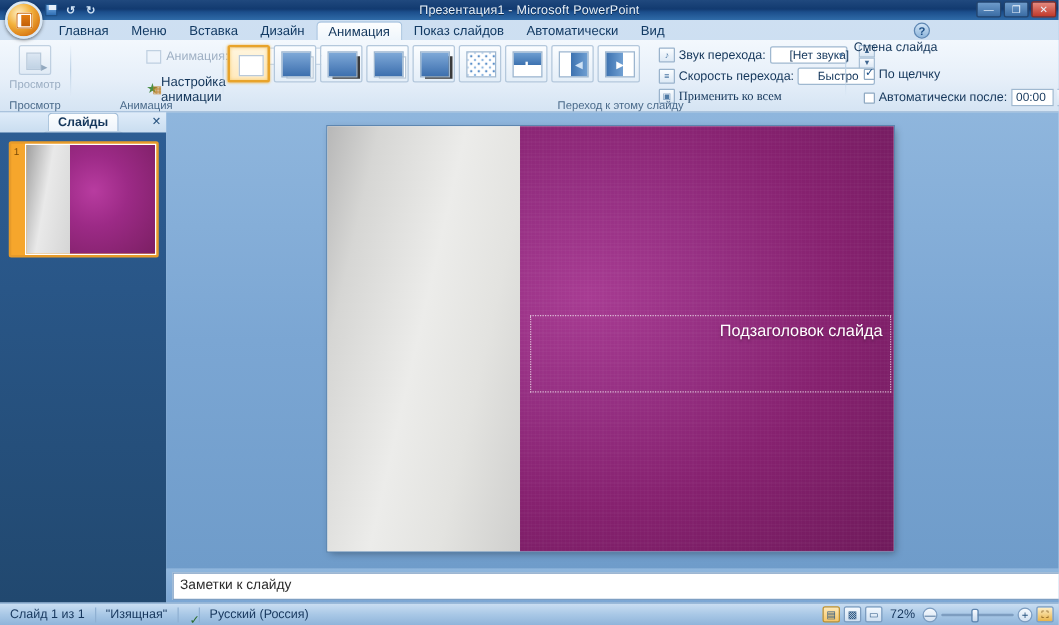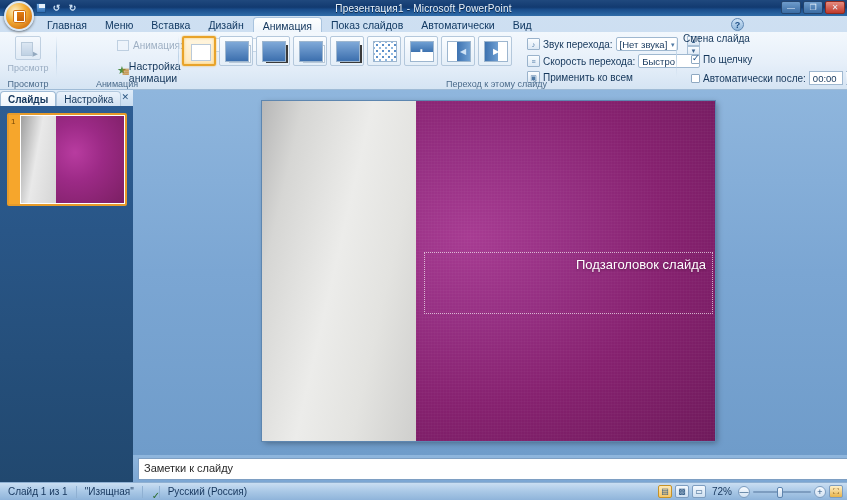--- a/index.html
+++ b/index.html
@@ -125,36 +125,36 @@
   .gscroll { position:absolute; left:508px; top:4px; width:13px; }
   .gsb { width:13px; height:10px; border:1px solid #a9c0d6; background:linear-gradient(180deg,#fafcff,#dae7f4);
       font-size:6px; line-height:9px; text-align:center; color:#3f6690; }
 
   
   .trow { position:absolute; display:flex; align-items:center; gap:3px; font-size:10px;
       color:#14365a; white-space:nowrap; }
   .tic { width:13px; height:12px; border:1px solid #9ab3cc; background:linear-gradient(180deg,#fafdff,#dde9f5);
       border-radius:1px; font-size:7px; text-align:center; line-height:11px; color:#4f7aa5; }
   .combo { width:62px; height:14px; border:1px solid #9fb8d0; background:#fff; border-radius:2px;
-      font-size:9.5px; color:#15375c; padding-left:3px; line-height:13px; position:relative; }
+      font-size:9.5px; color:#15375c; padding-left:15px; line-height:13px; position:relative; }
   .combo:after { content:"▾"; position:absolute; right:2px; top:0; font-size:7px; color:#4f7aa5; }
   .chk { width:9px; height:9px; border:1px solid #8fa9c2; background:#fff; display:inline-block;
       position:relative; border-radius:1px; }
   .chk.on:after { content:"✓"; position:absolute; left:0px; top:-3px; font-size:9px; color:#1d4f86; }
   .spin { width:34px; height:14px; border:1px solid #9fb8d0; background:#fff; font-size:9.5px;
       color:#15375c; text-align:left; padding-left:3px; line-height:13px; }
   .spinb { width:10px; height:14px; border:1px solid #9fb8d0; border-left:none;
       background:linear-gradient(180deg,#fafcff,#dae7f4); font-size:6px; text-align:center;
       line-height:6px; color:#3f6690; }
 
   
   .leftpane { position:absolute; left:0; top:90px; width:133px; height:392px;
       background:linear-gradient(180deg,#c2d8ee,#b4cde7); }
   .lp-tabs { position:absolute; left:0; top:0; width:133px; height:16px;
-      background:linear-gradient(180deg,#dfecf9,#c9ddf0); display:flex; align-items:center; }
+      background:linear-gradient(180deg,#dfecf9,#c9ddf0); display:flex; align-items:center;flex-direction:column; }
   .lptab { height:15px; padding:0 7px; font-size:10px; line-height:15px; color:#15375c;
       border-radius:4px 4px 0 0; }
   .lptab.active { background:linear-gradient(180deg,#fdfefe,#edf4fb); border:1px solid #9fbbd6;
       border-bottom:none; font-weight:bold; }
   .lptab.idle { background:linear-gradient(180deg,#eaf2fb,#d2e2f2); border:1px solid #b3c9de;
       border-bottom:none; }
   .lpclose { position:absolute; right:4px; top:2px; font-size:9px; color:#2a5580; }
   .lp-body { position:absolute; left:0; top:16px; width:133px; bottom:0;
       background:linear-gradient(180deg,#2d5d93,#21486f); }
   .thumbwrap { position:absolute; left:7px; top:7px; width:120px; height:93px;
@@ -332,21 +332,21 @@
       <div class="trow" style="left:348px;top:5px;">
         <span class="tic">♪</span>
         <span>Звук перехода:</span>
         <span class="combo">[Нет звука]</span>
       </div>
       <div class="trow" style="left:348px;top:22px;">
         <span class="tic">≡</span>
         <span>Скорость перехода:</span>
         <span class="combo">Быстро</span>
       </div>
-      <div class="trow" style="left:348px;top:39px;">
+      <div class="trow" style="left:348px;top:39px;font-family:Liberation Serif, serif;">
         <span class="tic">▣</span>
         <span>Применить ко всем</span>
       </div>
 
       <div class="glabel" style="left:240px;right:0;">Переход к этому слайду</div>
     </div>
     <div class="gsep" style="left:676px;"></div>
 
     <div class="grp" style="left:677px;width:170px;">
       <div class="trow" style="left:6px;top:1px;text-align:right;">

